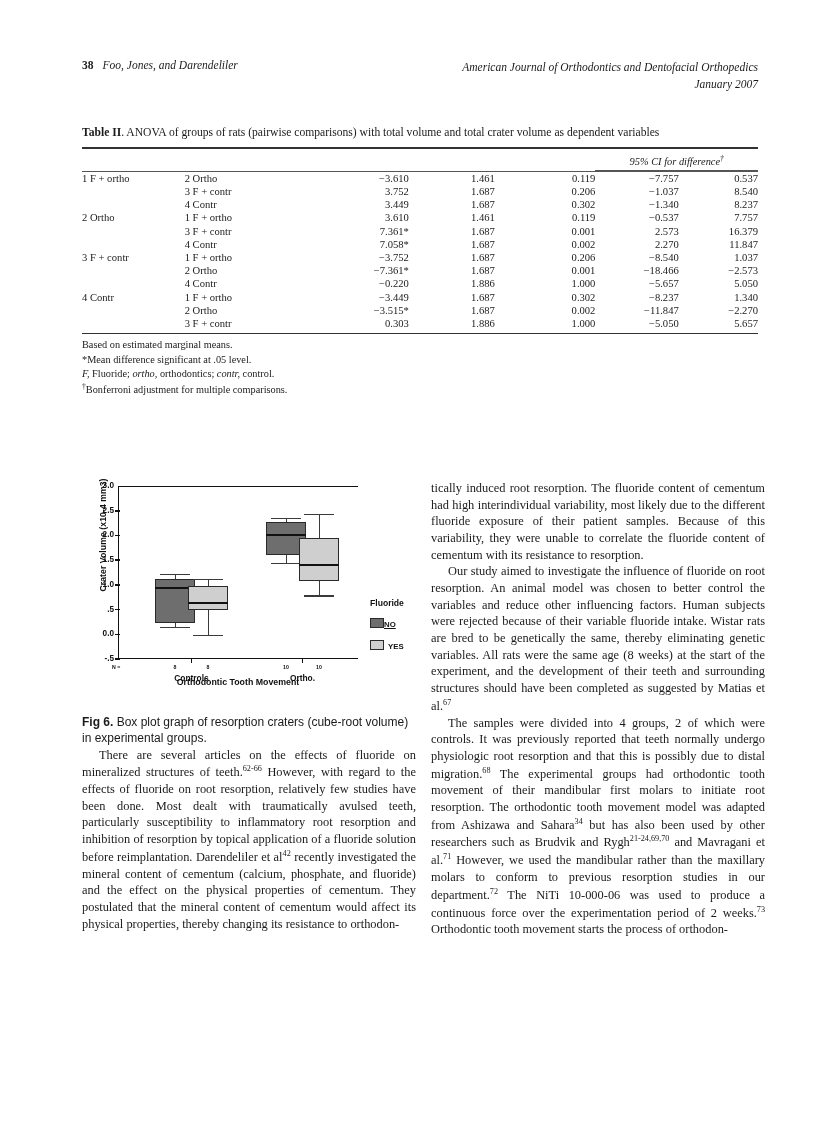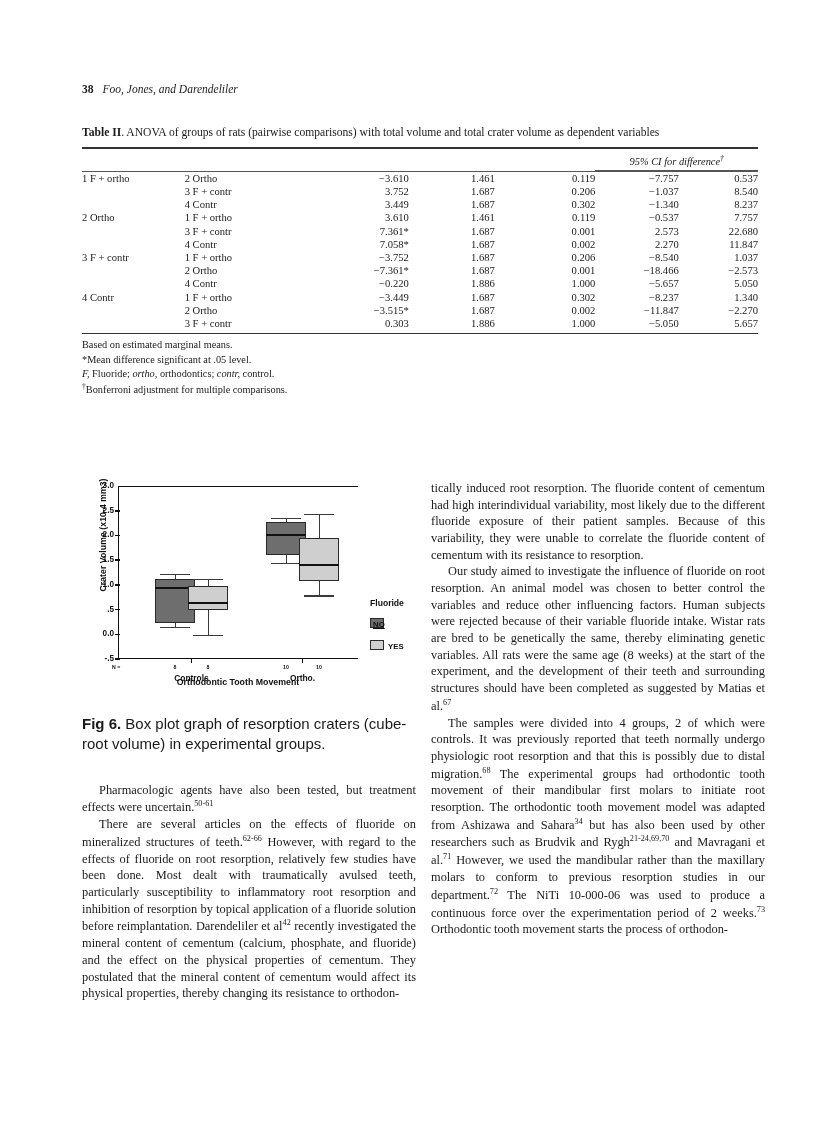--- a/index.html
+++ b/index.html
@@ -22,21 +22,20 @@
     height: 1122px;
   }
 
   
   .runhead {
     position: absolute;
     left: 82px; top: 59px; width: 676px;
     display: flex;
     justify-content: space-between;
     align-items: flex-start;
-    margin-top: 24px;
   }
   .runhead-left {
     font-size: 11.5px;
     font-style: italic;
     white-space: nowrap;
   }
   .runhead-left .pageno {
     font-weight: bold;
     font-style: normal;
     margin-right: 9px;
@@ -123,21 +122,21 @@
     font-size: 12.4px;
     line-height: 1.345;
     text-align: justify;
     text-indent: 17px;
     hyphens: manual;
   }
   p.body.noind { text-indent: 0; }
   sup.ref { font-size: 8.2px; vertical-align: super; }
 
   .figcap {
-    font-size: 15px;
+    font-size: 12px;
     line-height: 1.36;
     font-family: "Liberation Sans", sans-serif;
     margin: 0;
   }
   .figcap b { font-weight: bold; }
 
   
   .figure {
     position: relative;
     width: 334px;
@@ -262,20 +261,22 @@
 </head>
 <body>
 
 <div class="page">
 
   <div class="runhead">
     <div class="runhead-left">
       <span class="pageno">38</span><span>Foo, Jones, and Darendeliler</span>
     </div>
     <div class="runhead-right">
+      <div>American Journal of Orthodontics and Dentofacial Orthopedics</div>
+      <div>January 2007</div>
     </div>
   </div>
 
   <div class="table-wrap">
     <div class="table-caption"><span class="tnum">Table II</span><span>. ANOVA of groups of rats (pairwise comparisons) with total volume and total crater volume as dependent variables</span></div>
 
     <table class="anova">
       <tbody>
         <tr class="rule-top">
             <td colspan="7"></td>
@@ -329,21 +330,21 @@
             <td class="cLB">−0.537</td>
             <td class="cUB">7.757</td>
           </tr>
           <tr>
             <td class="cI"></td>
             <td class="cJ">3 F + contr</td>
             <td class="cMD">7.361*</td>
             <td class="cSE">1.687</td>
             <td class="cSG">0.001</td>
             <td class="cLB">2.573</td>
-            <td class="cUB">22.680</td>
+            <td class="cUB">16.379</td>
           </tr>
           <tr>
             <td class="cI"></td>
             <td class="cJ">4 Contr</td>
             <td class="cMD">7.058*</td>
             <td class="cSE">1.687</td>
             <td class="cSG">0.002</td>
             <td class="cLB">2.270</td>
             <td class="cUB">11.847</td>
           </tr>
@@ -461,33 +462,32 @@
           <div class="whisk-cap" style="left: 222px; top: 115.237px; width: 30px;"></div>
           <div class="box light" style="left: 217px; top: 57.9px; width: 40px; height: 43.4971px;"></div>
           <div class="median" style="left: 217px; top: 84.0857px; width: 40px;"></div>
           <div class="xnlabel" style="left: 222px; top: 184px;">10</div>
           <div class="xnlabel" style="left: 30px; top: 184px; text-align: left;">N =</div>
           <div class="xtick" style="left: 108.7px; top: 179px;"></div>
           <div class="xgrouplabel" style="left: 69.5px; top: 193px;">Controls</div>
           <div class="xtick" style="left: 219.7px; top: 179px;"></div>
           <div class="xgrouplabel" style="left: 180.5px; top: 193px;">Ortho.</div>
           <div class="legend-swatch" style="left: 288px; top: 138px; background: rgb(110, 110, 110);"></div>
-          <div class="legend-label" style="left: 291px; top: 140px; text-decoration: underline;">NO</div>
+          <div class="legend-label" style="left: 302px; top: 140px; text-decoration: underline;">NO</div>
           <div class="legend-swatch" style="left: 288px; top: 160px; background: rgb(207, 207, 207);"></div>
           <div class="legend-label" style="left: 306px; top: 162px;">YES</div>
         </div>
       <div class="xaxis-title" id="xaxis-title" style="top:197px;">Orthodontic Tooth Movement</div>
       <div class="legend-title" id="legend-title" style="left:288px; top:118px;">Fluoride</div>
     </div>
 
     <div class="figcap" style="margin-top:16px;">
       <b>Fig 6.</b><span> Box plot graph of resorption craters (cube-root volume) in experimental groups.</span>
     </div>
 
-    <p class="body" style="margin-top:27px;"><span>Pharmacologic agents have also been tested, but treatment effects were uncertain.</span><sup class="ref">50-61</sup></p>
 
     <p class="body"><span>There are several articles on the effects of fluoride on mineralized structures of teeth.</span><sup class="ref">62-66</sup><span> However, with regard to the effects of fluoride on root resorption, relatively few studies have been done. Most dealt with traumatically avulsed teeth, particularly susceptibility to inflammatory root resorption and inhibition of resorption by topical application of a fluoride solution before reimplantation. Darendeliler et al</span><sup class="ref">42</sup><span> recently investigated the mineral content of cementum (calcium, phosphate, and fluoride) and the effect on the physical properties of cementum. They postulated that the mineral content of cementum would affect its physical properties, thereby changing its resistance to orthodon-</span></p>
   </div>
 
   <div class="col-right">
     <p class="body noind">tically induced root resorption. The fluoride content of cementum had high interindividual variability, most likely due to the different fluoride exposure of their patient samples. Because of this variability, they were unable to correlate the fluoride content of cementum with its resistance to resorption.</p>
 
     <p class="body"><span>Our study aimed to investigate the influence of fluoride on root resorption. An animal model was chosen to better control the variables and reduce other influencing factors. Human subjects were rejected because of their variable fluoride intake. Wistar rats are bred to be genetically the same, thereby eliminating genetic variables. All rats were the same age (8 weeks) at the start of the experiment, and the development of their teeth and surrounding structures should have been completed as suggested by Matias et al.</span><sup class="ref">67</sup></p>
 
     <p class="body"><span>The samples were divided into 4 groups, 2 of which were controls. It was previously reported that teeth normally undergo physiologic root resorption and that this is possibly due to distal migration.</span><sup class="ref">68</sup><span> The experimental groups had orthodontic tooth movement of their mandibular first molars to initiate root resorption. The orthodontic tooth movement model was adapted from Ashizawa and Sahara</span><sup class="ref">34</sup><span> but has also been used by other researchers such as Brudvik and Rygh</span><sup class="ref">21-24,69,70</sup><span> and Mavragani et al.</span><sup class="ref">71</sup><span> However, we used the mandibular rather than the maxillary molars to conform to previous resorption studies in our department.</span><sup class="ref">72</sup><span> The NiTi 10-000-06 was used to produce a continuous force over the experimentation period of 2 weeks.</span><sup class="ref">73</sup><span> Orthodontic tooth movement starts the process of orthodon-</span></p>

